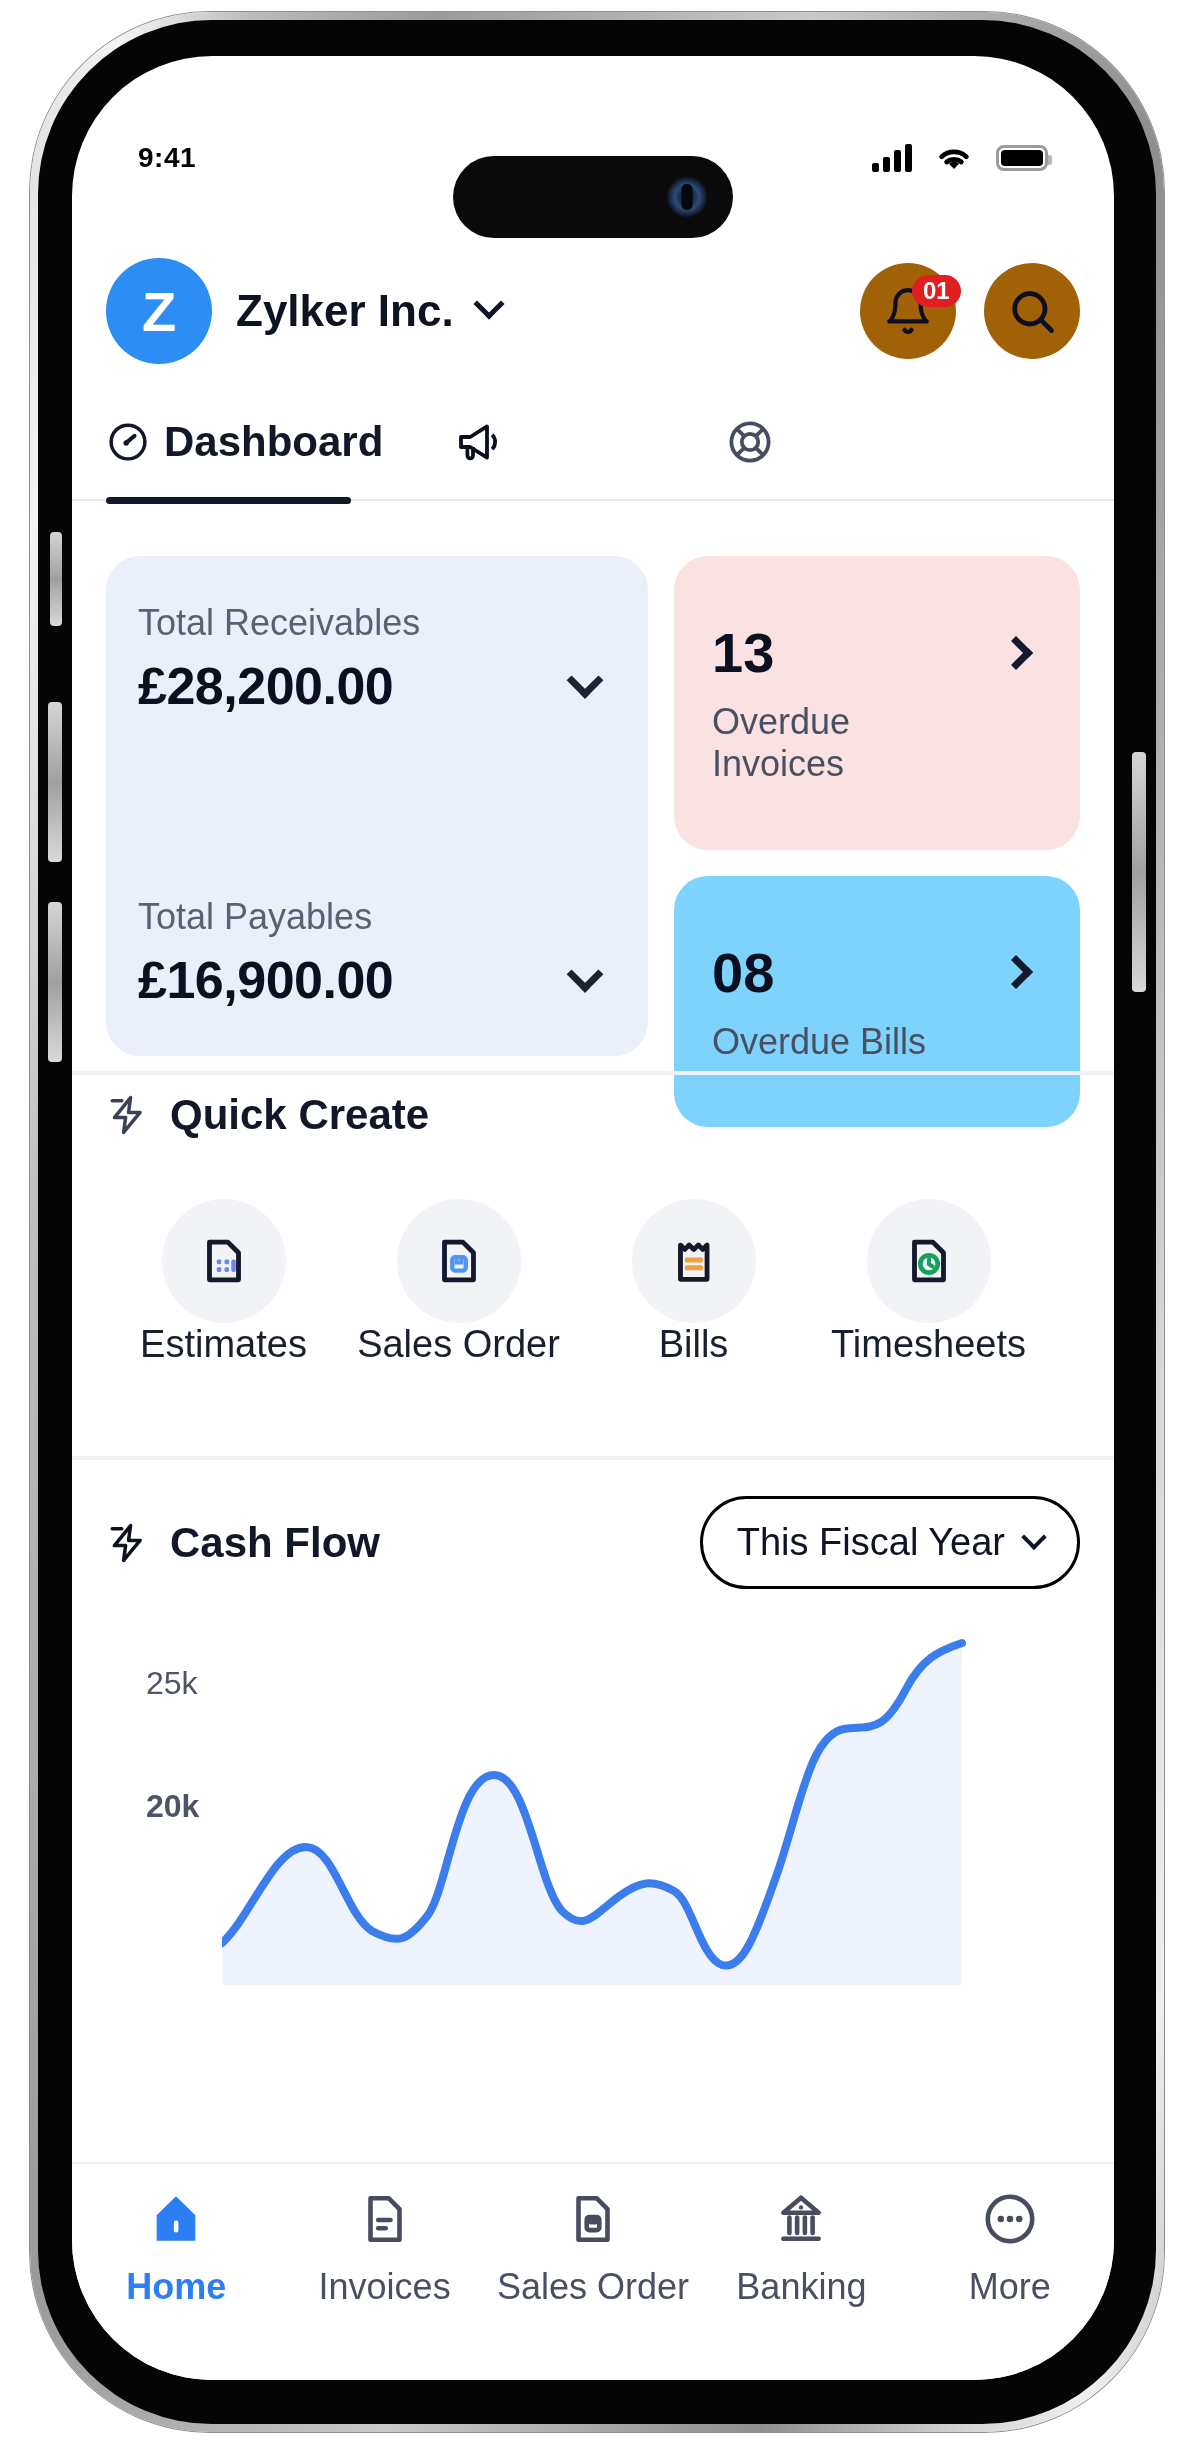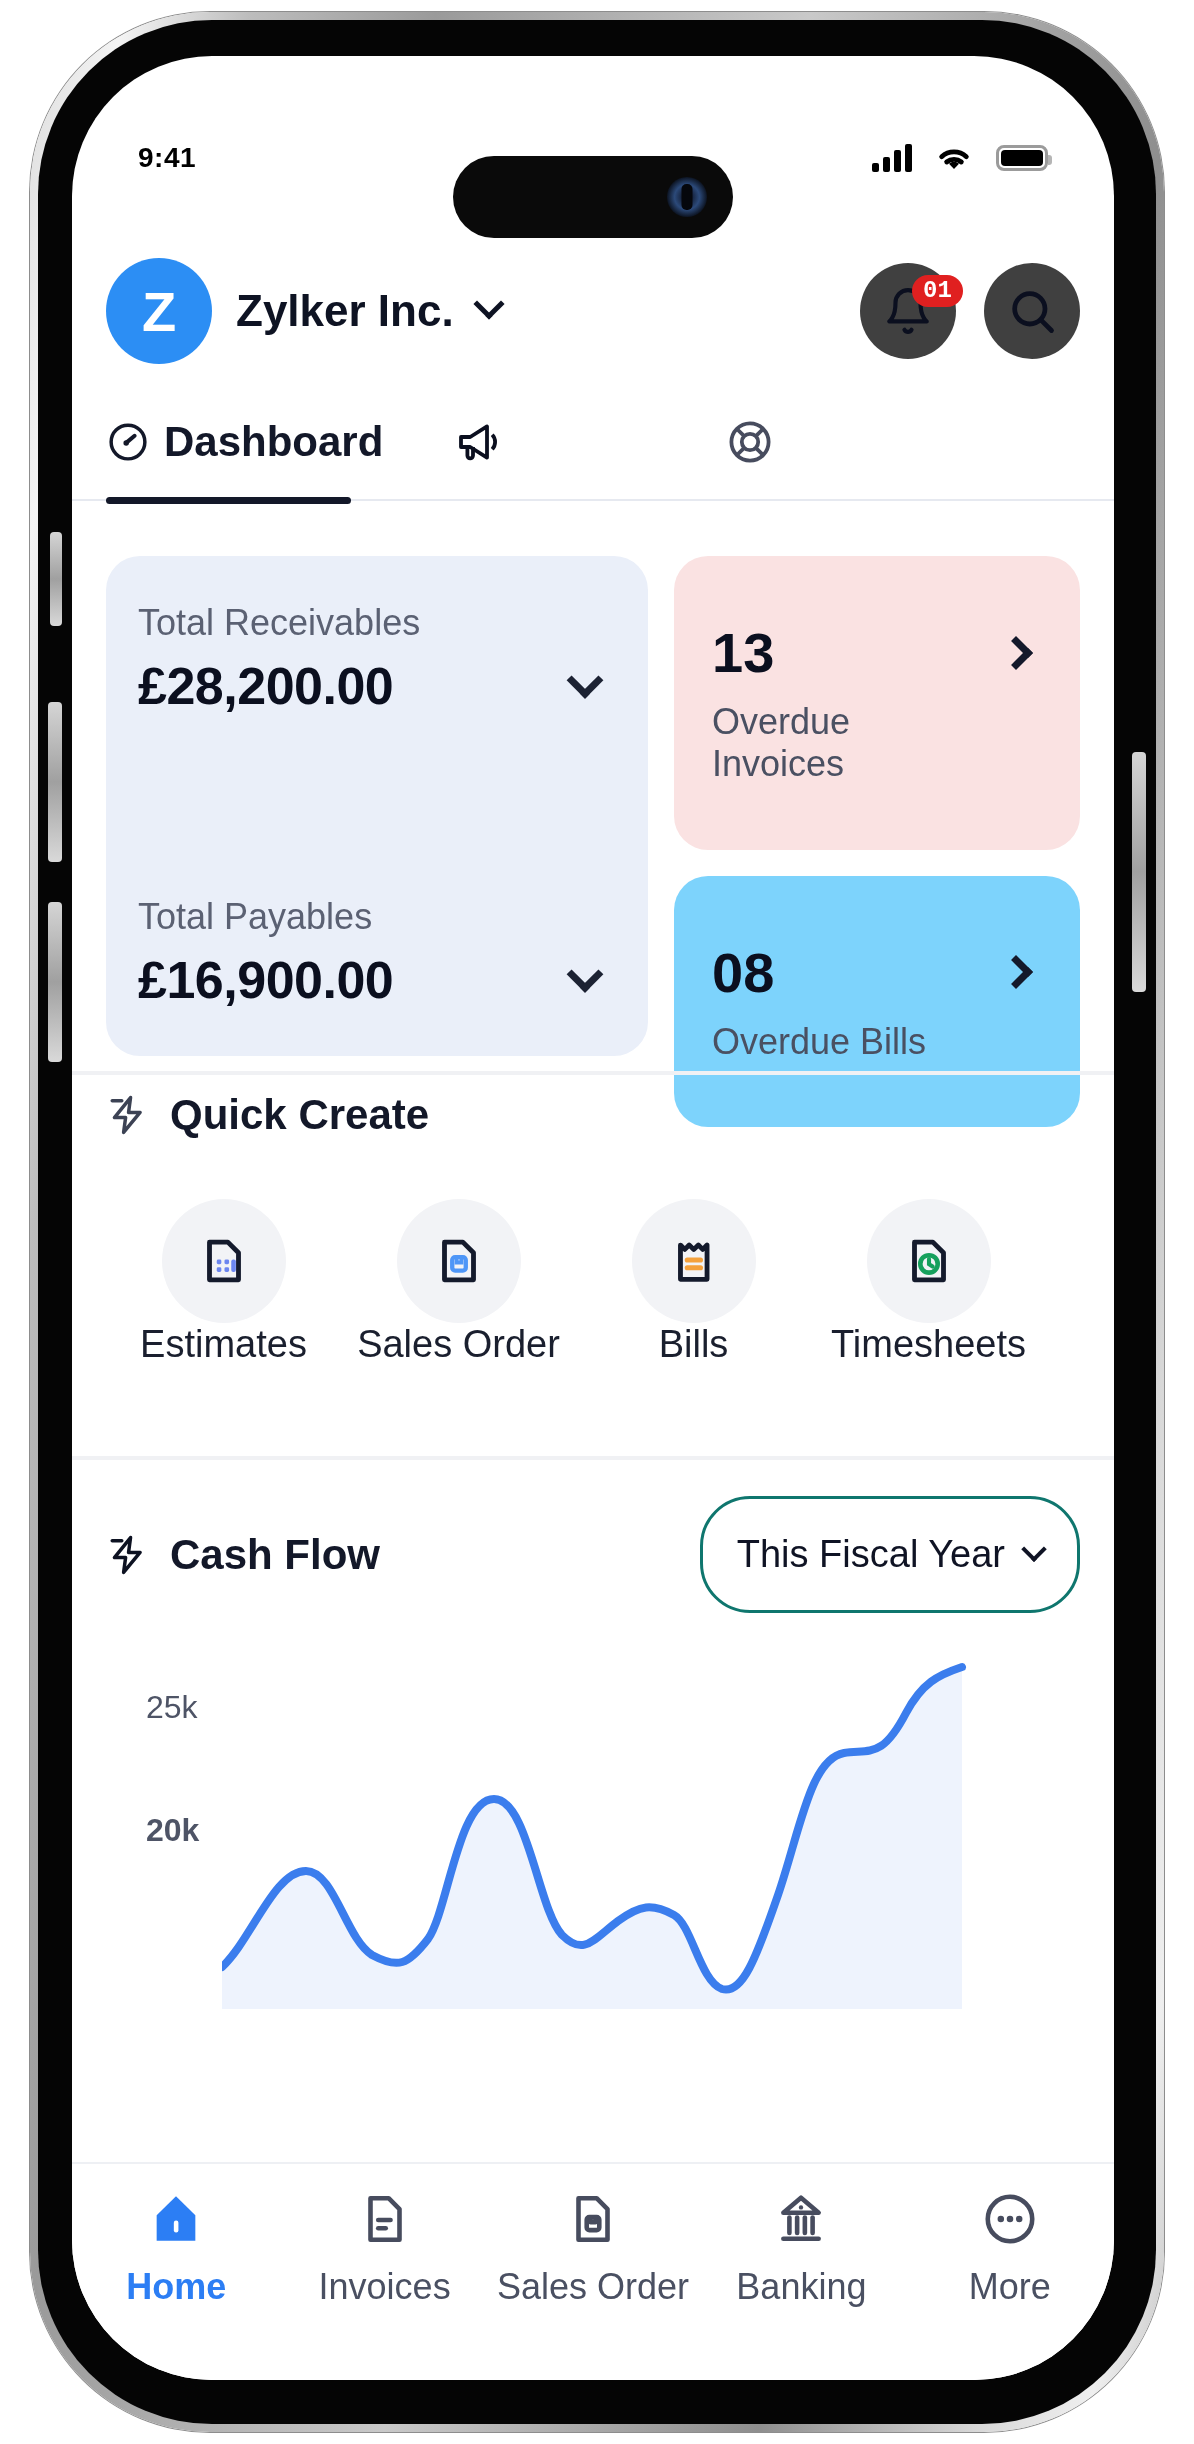--- a/index.html
+++ b/index.html
@@ -76,22 +76,22 @@
   #org-avatar{
     width:106px; height:106px; border-radius:50%;
     background:#2c8ef4; color:#fff; font-size:56px; font-weight:700;
     display:flex; align-items:center; justify-content:center;
   }
   #org-name{ font-size:44px; font-weight:700; color:#0e1323; }
   .chev-sm{ width:22px; height:22px; border-right:5px solid #0e1323; border-bottom:5px solid #0e1323;
     transform:rotate(45deg) translate(-5px,-5px); }
   #header-actions{ margin-left:auto; display:flex; align-items:center; gap:28px;}
   .circle-btn{
-    width:96px; height:96px; border-radius:50%; background:#404040;
-    display:flex; align-items:center; justify-content:center; position:relative;font-family:Liberation Mono, monospace;
+    width:96px; height:96px; border-radius:50%; background:#a16207;
+    display:flex; align-items:center; justify-content:center; position:relative;
   }
   #bell-badge{
     position:absolute; left:52px; top:12px;
     background:#e02020; color:#fff; font-size:24px; font-weight:700;
     border-radius:20px; padding:4px 11px; line-height:1;
   }
   
   #tabs{
     position:absolute; left:0; top:345px; width:1042px; height:100px;
     border-bottom:2px solid #e6e9f0; display:flex; align-items:flex-start;
@@ -136,22 +136,22 @@
   .section-title{ font-size:42px; font-weight:700; color:#131829;}
   #qc-items{ display:flex; padding:60px 34px 0 34px; }
   .qc-item{ width:235px; display:flex; flex-direction:column; align-items:center; }
   .qc-circle{ width:124px; height:124px; border-radius:50%; background:#f2f3f6;
     display:flex; align-items:center; justify-content:center;}
   .qc-label{ font-size:38px; color:#1a1f2e;}
   
   #cash-flow{ position:absolute; left:0; top:1440px; width:1042px;}
   #cf-head{ display:flex; align-items:center; padding:0 34px; }
   #cf-period{
-    margin-left:auto; border:3px solid #0f766e; border-radius:50px;
-    padding:34px 34px; display:flex; align-items:center; gap:20px;
+    margin-left:auto; border:3px solid #000000; border-radius:50px;
+    padding:22px 34px; display:flex; align-items:center; gap:20px;
     font-size:38px; color:#0f1324; background:#fff;
   }
   #chart-wrap{ position:relative; margin-top:66px; height:280px; }
   .ylabel{ position:absolute; left:74px; font-size:32px; color:#4e5466;}
   #yl-25k{ top:10px;} #yl-20k{ top:133px;font-weight:bold;}
   #chart-svg{ position:absolute; left:150px; top:-70px;}
   
   #bottom-nav{
     position:absolute; left:0; bottom:0; width:1042px; height:218px;
     background:#fff; border-top:2px solid #eef0f4;

